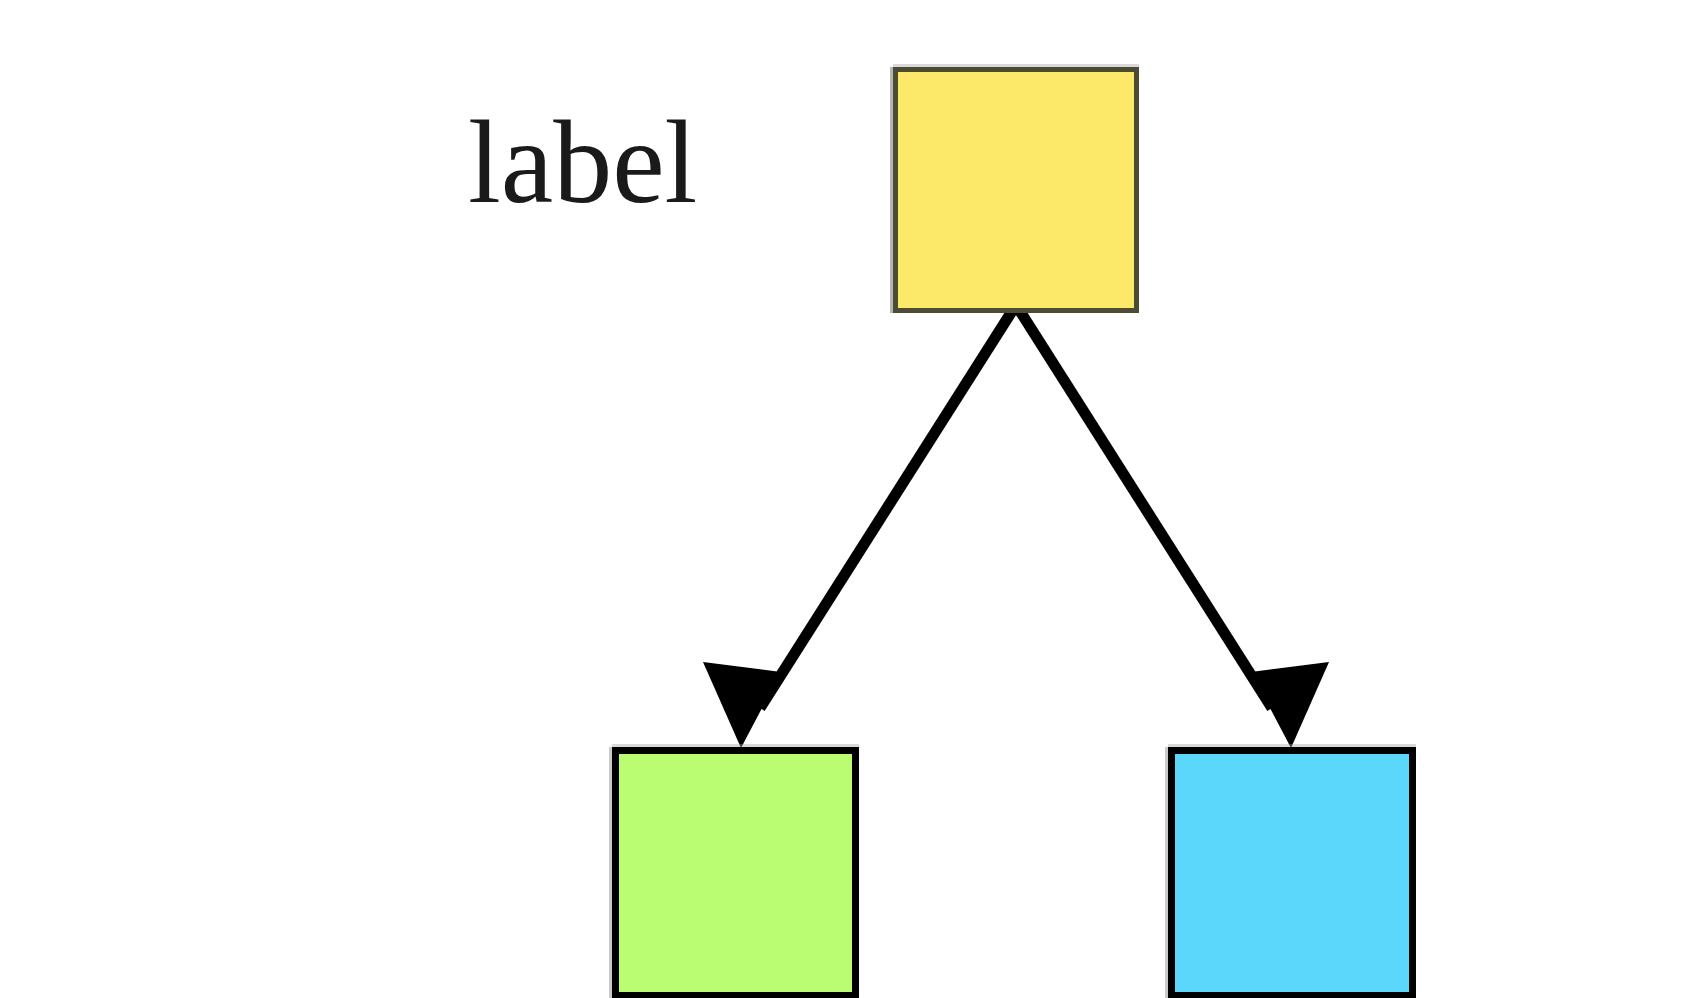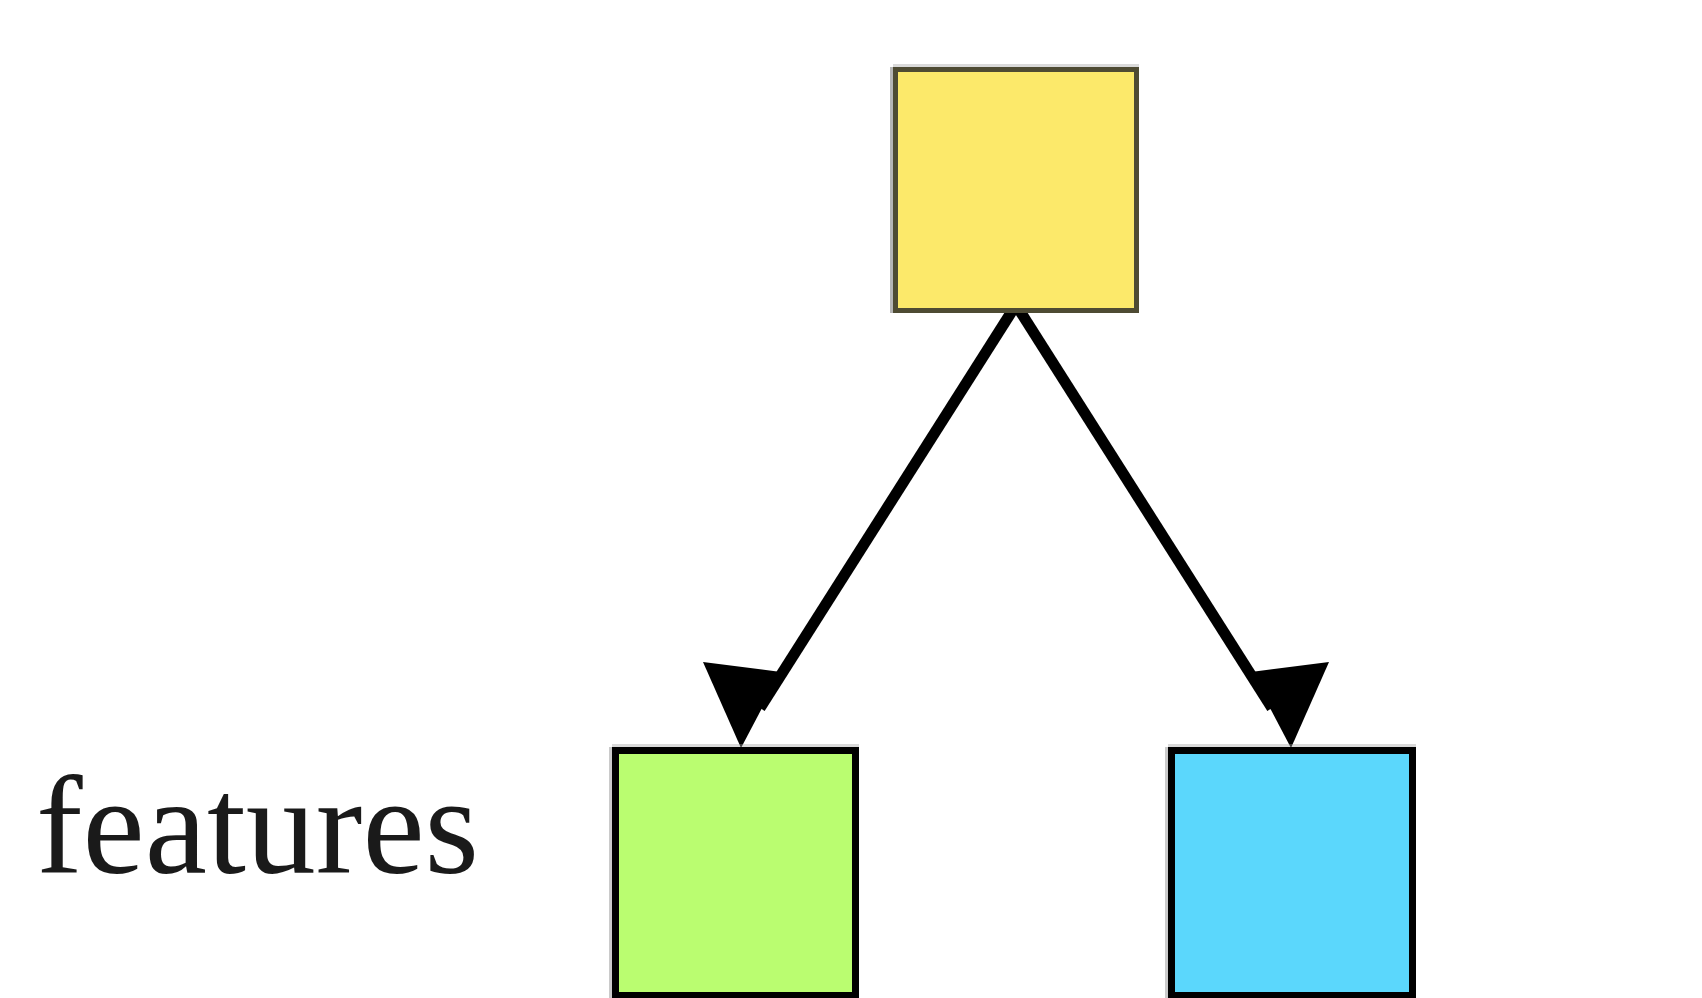--- a/index.html
+++ b/index.html
@@ -92,22 +92,22 @@
     </g>
 
     <g>
       <line x1="735" y1="984" x2="735" y2="998" stroke="#000000" stroke-width="11"></line>
     </g>
     <g>
       <line x1="1292" y1="984" x2="1292" y2="998" stroke="#000000" stroke-width="11"></line>
     </g>
   </svg>
 
+  <div class="row-caption caption-label">label</div>
 
-  <div class="row-caption caption-features">features</div>
 
   <div class="node node-label"></div>
 
   <div class="node node-feature-a"></div>
 
   <div class="node node-feature-b"></div>
 
 </div>
 
 </body></html>

